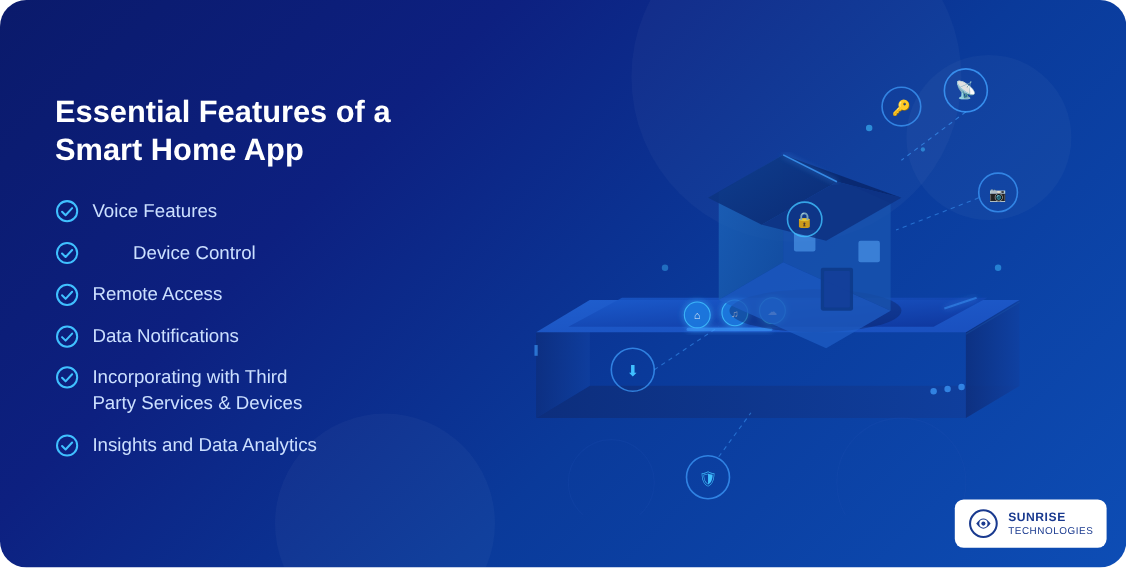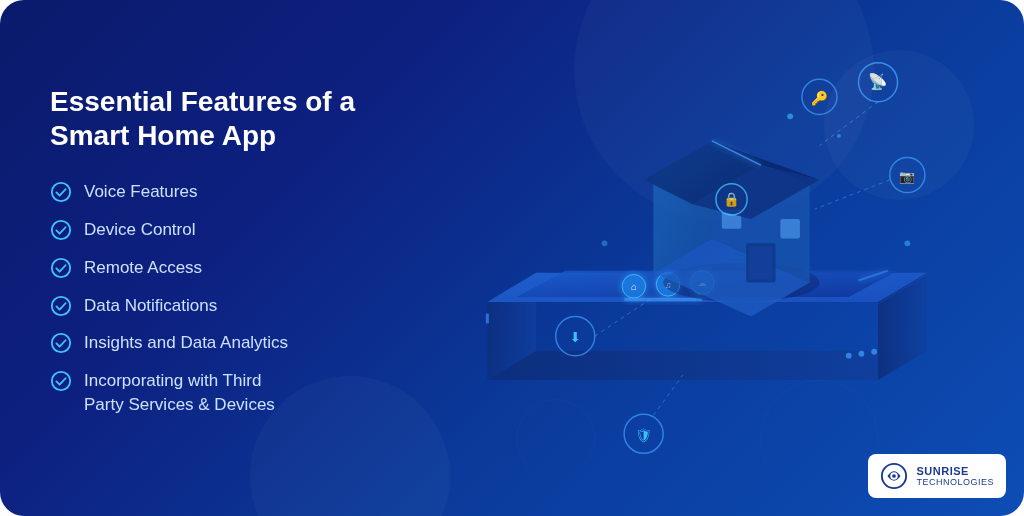--- a/index.html
+++ b/index.html
@@ -158,50 +158,50 @@
       <circle cx="12" cy="12" r="10" stroke="#40c0ff" stroke-width="2"></circle>
       <path d="M7 12.5l3.5 3.5 6.5-7" stroke="#40c0ff" stroke-width="2" stroke-linecap="round" stroke-linejoin="round"></path>
     </svg></span>
           <span class="feature-text" style="white-space: pre-line;">Voice Features</span>
         </li>
         <li class="feature-item">
           <span class="check-icon"><svg viewBox="0 0 24 24" fill="none" xmlns="http://www.w3.org/2000/svg">
       <circle cx="12" cy="12" r="10" stroke="#40c0ff" stroke-width="2"></circle>
       <path d="M7 12.5l3.5 3.5 6.5-7" stroke="#40c0ff" stroke-width="2" stroke-linecap="round" stroke-linejoin="round"></path>
     </svg></span>
-          <span class="feature-text" style="white-space: pre-line;">Device Control</span>
+          <span class="feature-text" style="white-space: pre-line; margin-left: 37px;">Device Control</span>
         </li>
         <li class="feature-item">
           <span class="check-icon"><svg viewBox="0 0 24 24" fill="none" xmlns="http://www.w3.org/2000/svg">
       <circle cx="12" cy="12" r="10" stroke="#40c0ff" stroke-width="2"></circle>
       <path d="M7 12.5l3.5 3.5 6.5-7" stroke="#40c0ff" stroke-width="2" stroke-linecap="round" stroke-linejoin="round"></path>
     </svg></span>
           <span class="feature-text" style="white-space: pre-line;">Remote Access</span>
         </li>
         <li class="feature-item">
           <span class="check-icon"><svg viewBox="0 0 24 24" fill="none" xmlns="http://www.w3.org/2000/svg">
       <circle cx="12" cy="12" r="10" stroke="#40c0ff" stroke-width="2"></circle>
       <path d="M7 12.5l3.5 3.5 6.5-7" stroke="#40c0ff" stroke-width="2" stroke-linecap="round" stroke-linejoin="round"></path>
     </svg></span>
           <span class="feature-text" style="white-space: pre-line;">Data Notifications</span>
-        </li>
-        <li class="feature-item">
-          <span class="check-icon"><svg viewBox="0 0 24 24" fill="none" xmlns="http://www.w3.org/2000/svg">
-      <circle cx="12" cy="12" r="10" stroke="#40c0ff" stroke-width="2"></circle>
-      <path d="M7 12.5l3.5 3.5 6.5-7" stroke="#40c0ff" stroke-width="2" stroke-linecap="round" stroke-linejoin="round"></path>
-    </svg></span>
-          <span class="feature-text" style="white-space: pre-line;">Insights and Data Analytics</span>
         </li>
         <li class="feature-item">
           <span class="check-icon"><svg viewBox="0 0 24 24" fill="none" xmlns="http://www.w3.org/2000/svg">
       <circle cx="12" cy="12" r="10" stroke="#40c0ff" stroke-width="2"></circle>
       <path d="M7 12.5l3.5 3.5 6.5-7" stroke="#40c0ff" stroke-width="2" stroke-linecap="round" stroke-linejoin="round"></path>
     </svg></span>
           <span class="feature-text" style="white-space: pre-line;">Incorporating with Third
 Party Services &amp; Devices</span>
+        </li>
+        <li class="feature-item">
+          <span class="check-icon"><svg viewBox="0 0 24 24" fill="none" xmlns="http://www.w3.org/2000/svg">
+      <circle cx="12" cy="12" r="10" stroke="#40c0ff" stroke-width="2"></circle>
+      <path d="M7 12.5l3.5 3.5 6.5-7" stroke="#40c0ff" stroke-width="2" stroke-linecap="round" stroke-linejoin="round"></path>
+    </svg></span>
+          <span class="feature-text" style="white-space: pre-line;">Insights and Data Analytics</span>
         </li>
       </ul>
   </div>
 
   <div class="right-panel">
     <div class="illustration-container">
       <svg viewBox="0 0 520 430" xmlns="http://www.w3.org/2000/svg" class="main-illustration">
 
         <defs>
           <linearGradient id="phoneBody" x1="0%" y1="0%" x2="100%" y2="100%">

